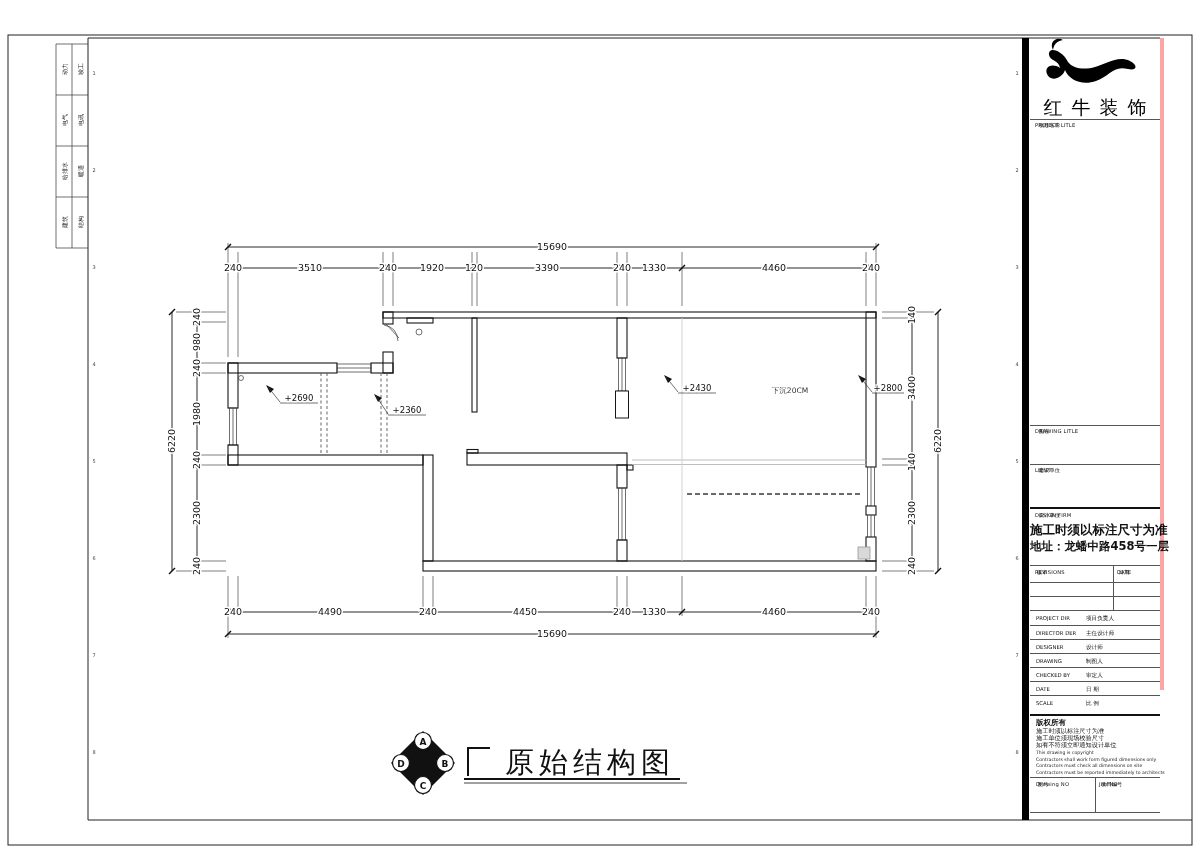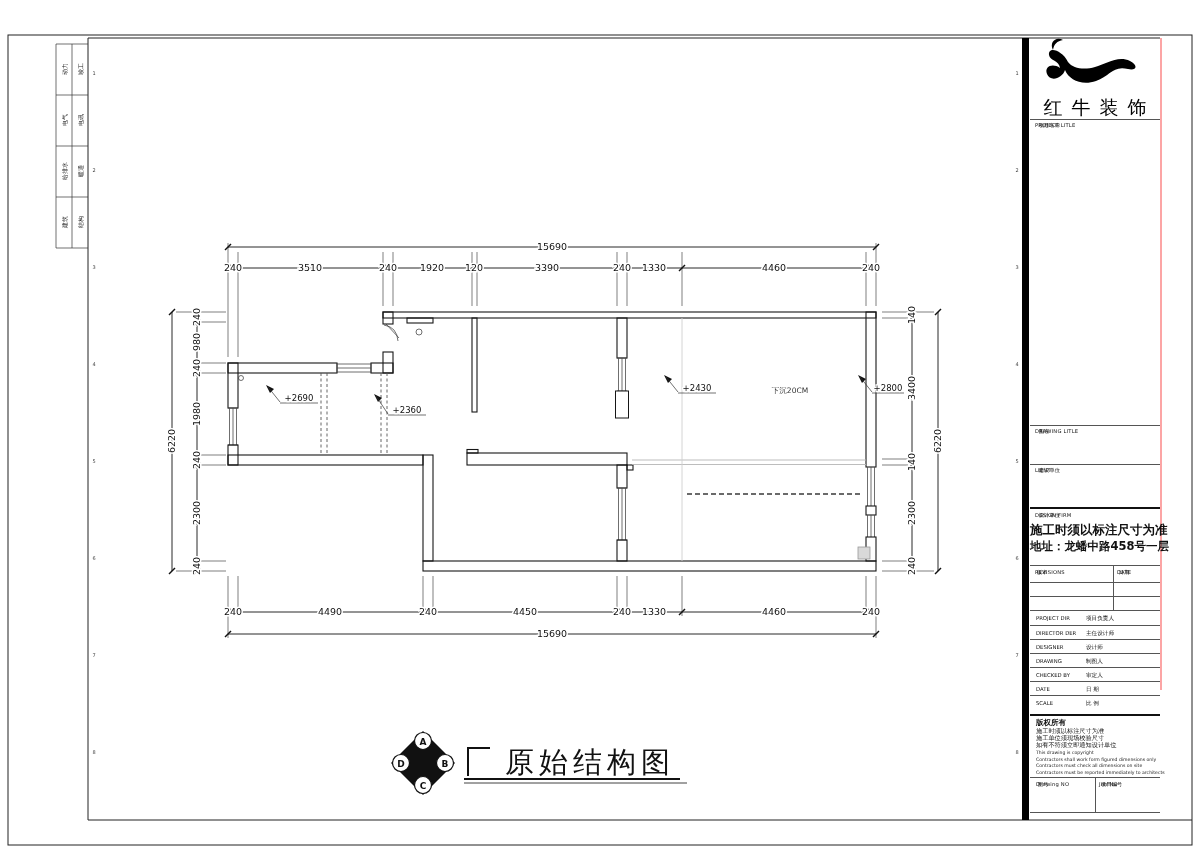--- a/index.html
+++ b/index.html
@@ -19,21 +19,21 @@
   .note{font-size:7.5px;fill:#333;text-anchor:middle;}
   .gray{stroke:#b5b5b5;stroke-width:0.9;fill:none;}
   .graylt{stroke:#cfcfcf;stroke-width:0.9;fill:none;}
   .dash{stroke:#3a3a3a;stroke-width:1.3;fill:none;stroke-dasharray:5 3;}
   .beam{stroke:#555;stroke-width:0.9;fill:none;stroke-dasharray:3 2.5;}
   .striptxt{font-size:6px;fill:#222;text-anchor:middle;}
   .foldnum{font-size:5px;fill:#444;text-anchor:middle;}
   .planTitle{font-size:29px;letter-spacing:5px;fill:#111;}
   .compassL{font-size:9px;font-weight:bold;fill:#111;text-anchor:middle;}
   
-  .tb{position:absolute;left:1030px;top:38px;width:130px;height:652px;border-right:2px solid #fca5a5;}
+  .tb{position:absolute;left:1030px;top:38px;width:130px;height:652px;border-right:4px solid #fca5a5;}
   .tb *{position:absolute;}
   .cap{font-size:5.2px;color:#111;letter-spacing:.2px;white-space:nowrap;}
   .hline{left:0;width:100%;height:0;border-top:1px solid #555;}
   .hline.strong{border-top:2.5px solid #111;}
   .vline{width:0;border-left:1px solid #555;}
   .brand{left:0;width:100%;text-align:center;font-size:19px;letter-spacing:9px;text-indent:9px;color:#000;}
   .company{left:0;width:100%;text-align:center;font-size:12.5px;font-weight:bold;white-space:nowrap;}
   .addr{left:0;width:100%;text-align:center;font-size:11.5px;font-weight:bold;white-space:nowrap;}
   .prow{left:0;width:100%;height:14px;border-top:1px solid #555;font-size:5.3px;}
   .prow .en{left:6px;top:4px;}

